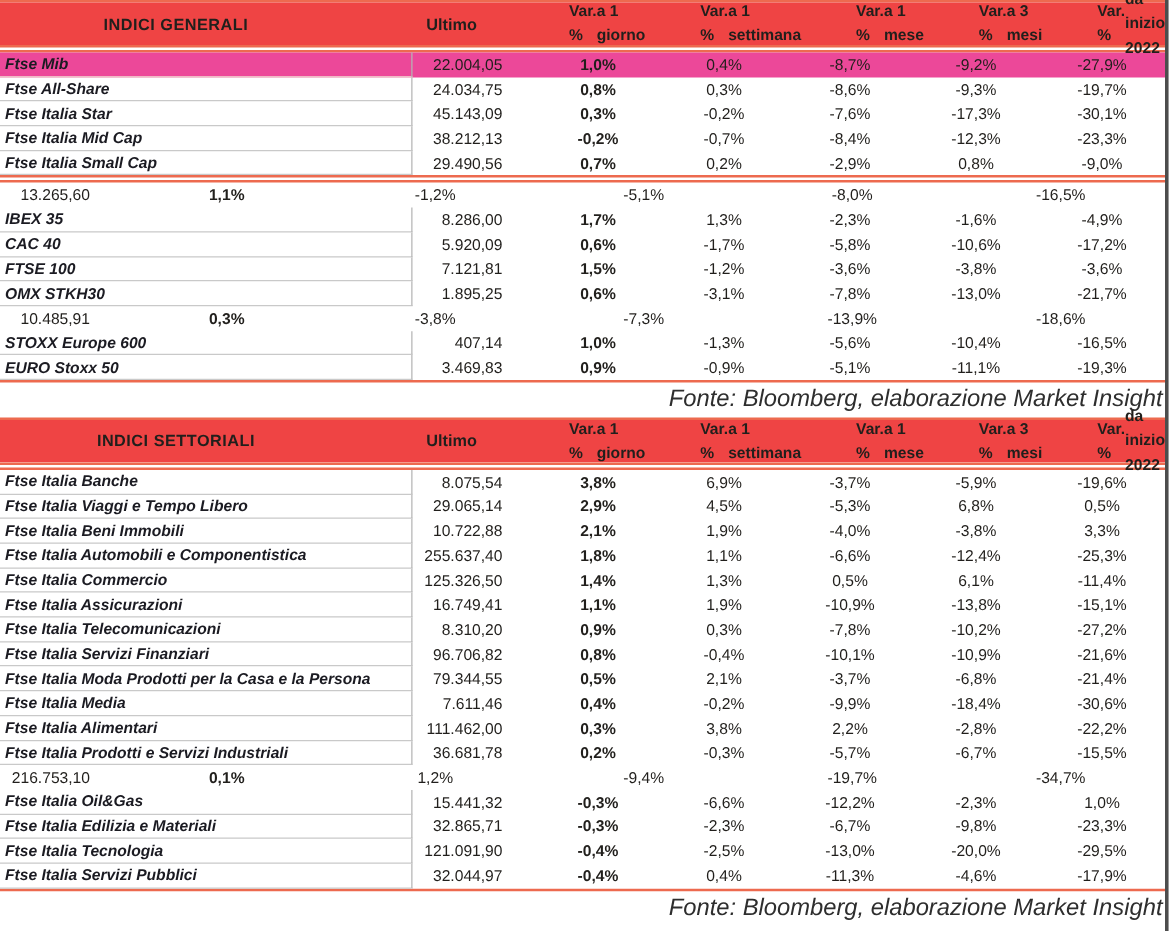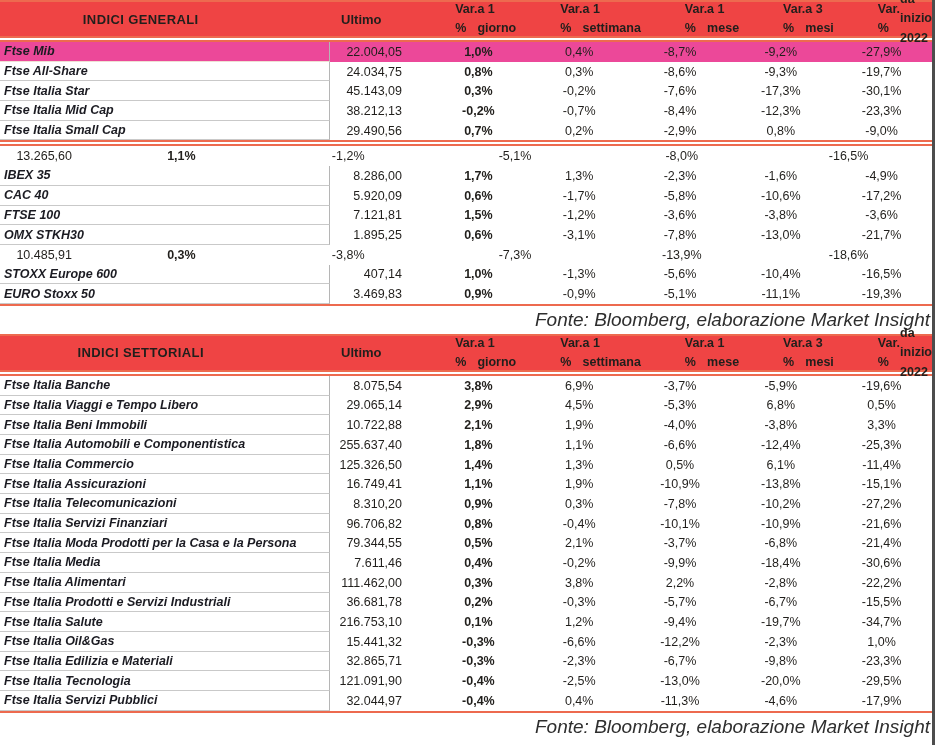--- a/index.html
+++ b/index.html
@@ -317,21 +317,20 @@
         <div class="row">
           <div class="cell name">Ftse Italia Prodotti e Servizi Industriali</div>
           <div class="cell ultimo">36.681,78</div>
           <div class="cell v v1d">0,2%</div>
           <div class="cell v">-0,3%</div>
           <div class="cell v">-5,7%</div>
           <div class="cell v">-6,7%</div>
           <div class="cell v">-15,5%</div>
         </div>
         <div class="row">
-          <div class="cell name">Ftse Italia Salute</div>
           <div class="cell ultimo">216.753,10</div>
           <div class="cell v v1d">0,1%</div>
           <div class="cell v">1,2%</div>
           <div class="cell v">-9,4%</div>
           <div class="cell v">-19,7%</div>
           <div class="cell v">-34,7%</div>
         </div>
         <div class="row">
           <div class="cell name">Ftse Italia Oil&amp;Gas</div>
           <div class="cell ultimo">15.441,32</div>

